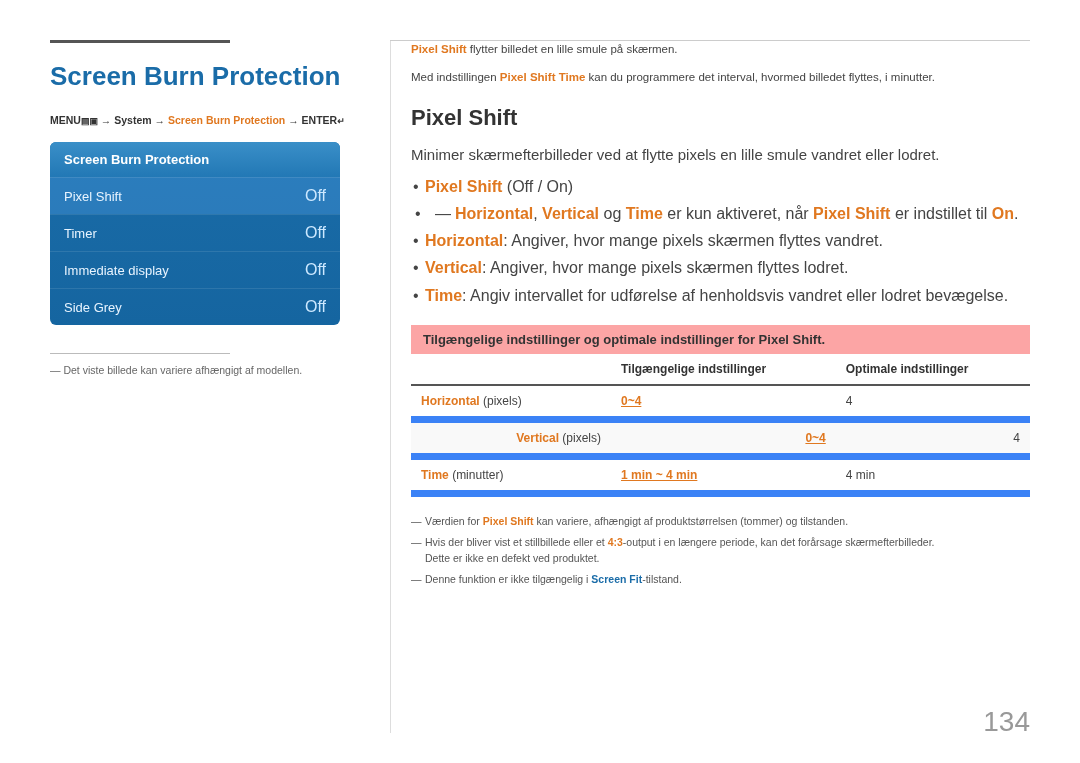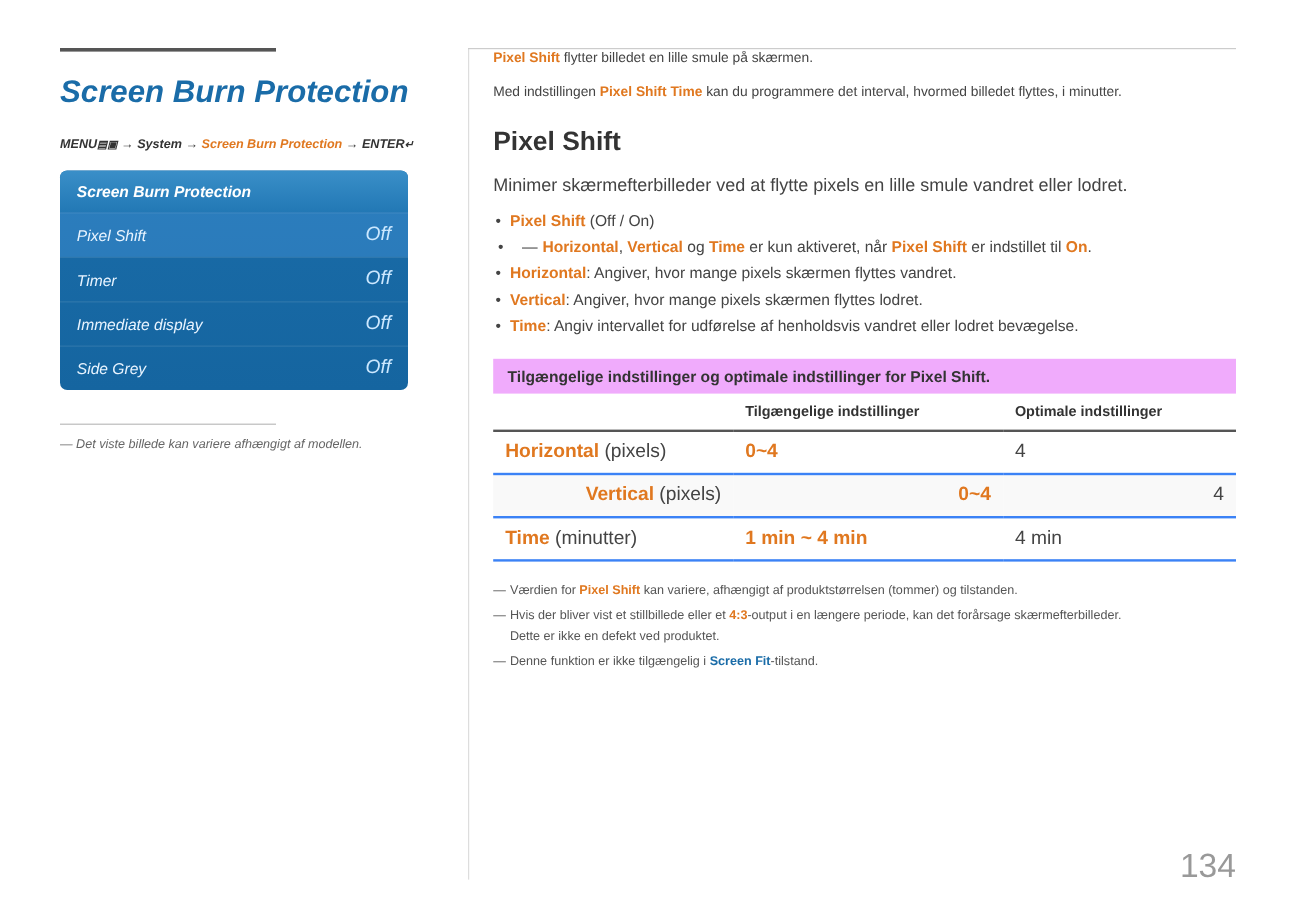--- a/index.html
+++ b/index.html
@@ -19,21 +19,20 @@
       width: 100%;
       height: 100%;
       padding: 40px 50px 30px 50px;
     }
 
     
     .left-col {
       width: 340px;
       flex-shrink: 0;
       padding-right: 30px;
-      font-style: italic;
     }
 
     .top-rule {
       width: 180px;
       height: 3px;
       background: #555;
       margin-bottom: 18px;
     }
 
     .page-title {
@@ -139,40 +138,40 @@
       margin-bottom: 6px;
     }
 
     .bullet-list {
       list-style: none;
       padding-left: 14px;
       margin-bottom: 16px;
     }
 
     .bullet-list li {
-      font-size: 13px;
+      font-size: 16px;
       color: #444;
       line-height: 1.7;
       position: relative;
     }
 
     .bullet-list li::before {
       content: "•";
       position: absolute;
       left: -12px;
     }
 
     .bullet-list li .bold-orange {
       color: #e07820;
       font-weight: bold;
     }
 
     
     .highlight-heading {
-      background: #f0abfc;
+      background: #fca5a5;
       color: #333;
       font-weight: bold;
       font-size: 13px;
       padding: 7px 12px;
       margin-bottom: 0;
       border-radius: 0;
     }
 
     
     .data-table {
@@ -192,29 +191,30 @@
       color: #333;
       padding: 8px 10px;
       text-align: left;
     }
 
     .data-table th:first-child {
       width: 200px;
     }
 
     .data-table td {
-      font-size: 16px;
+      font-size: 12px;
       color: #444;
       padding: 8px 10px;
-      border-bottom: 2px solid #3b82f6;
+      border-bottom: 7px solid #3b82f6;
     }
 
     .data-table td.orange-val {
       color: #e07820;
       font-weight: bold;
+      text-decoration: underline;
     }
 
     .data-table td.label-cell .bold-orange {
       color: #e07820;
       font-weight: bold;
     }
 
     .data-table tr.alt-row {
       background: #f9f9f9;
       text-align: right;

